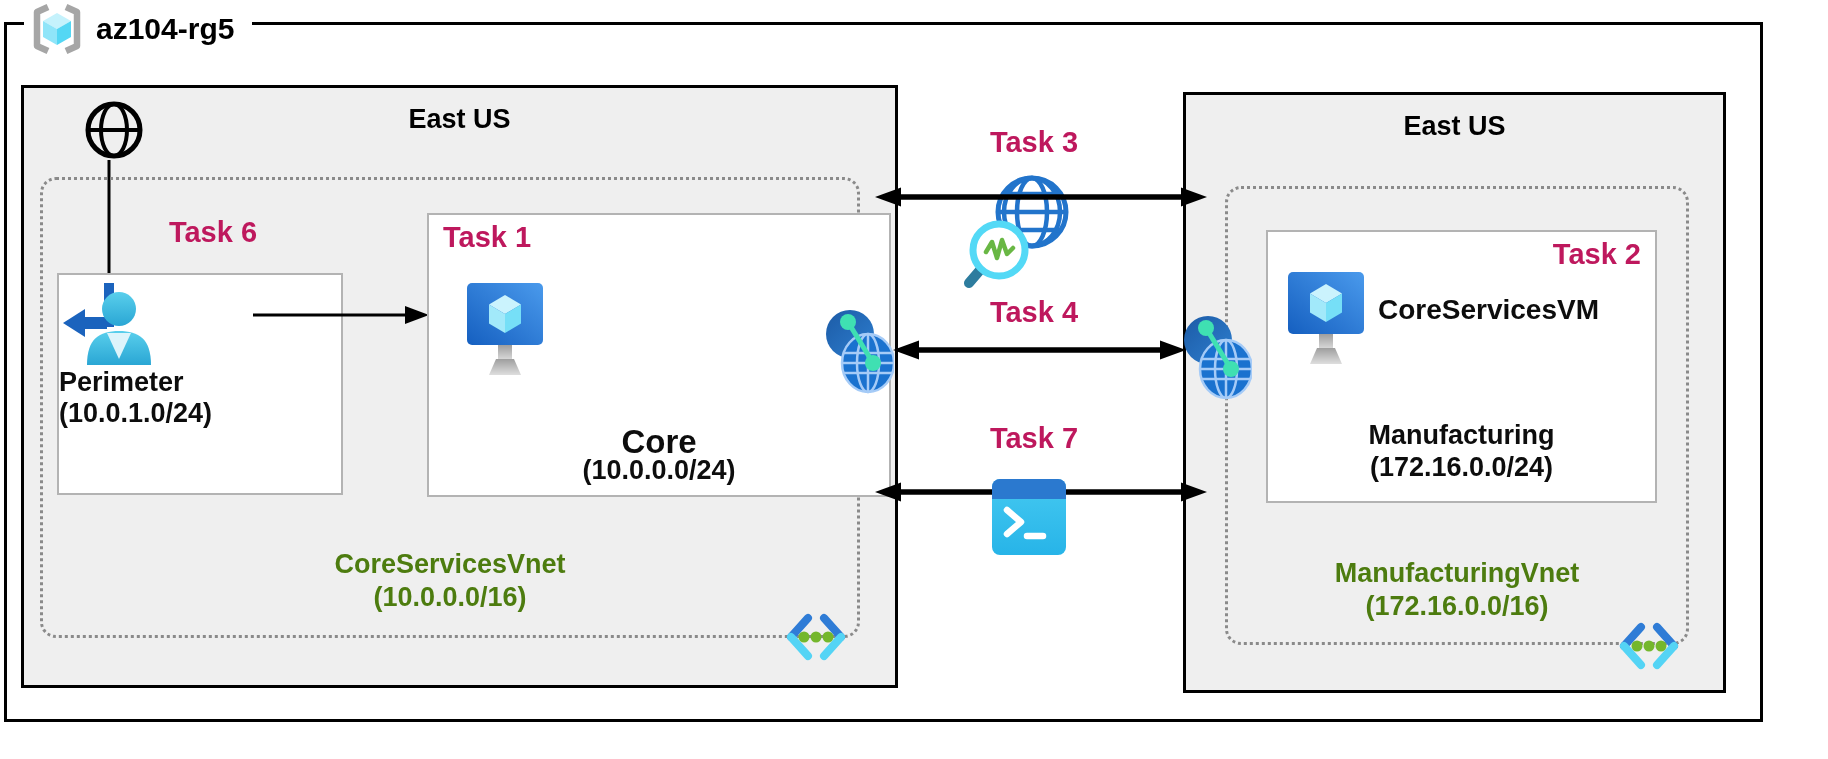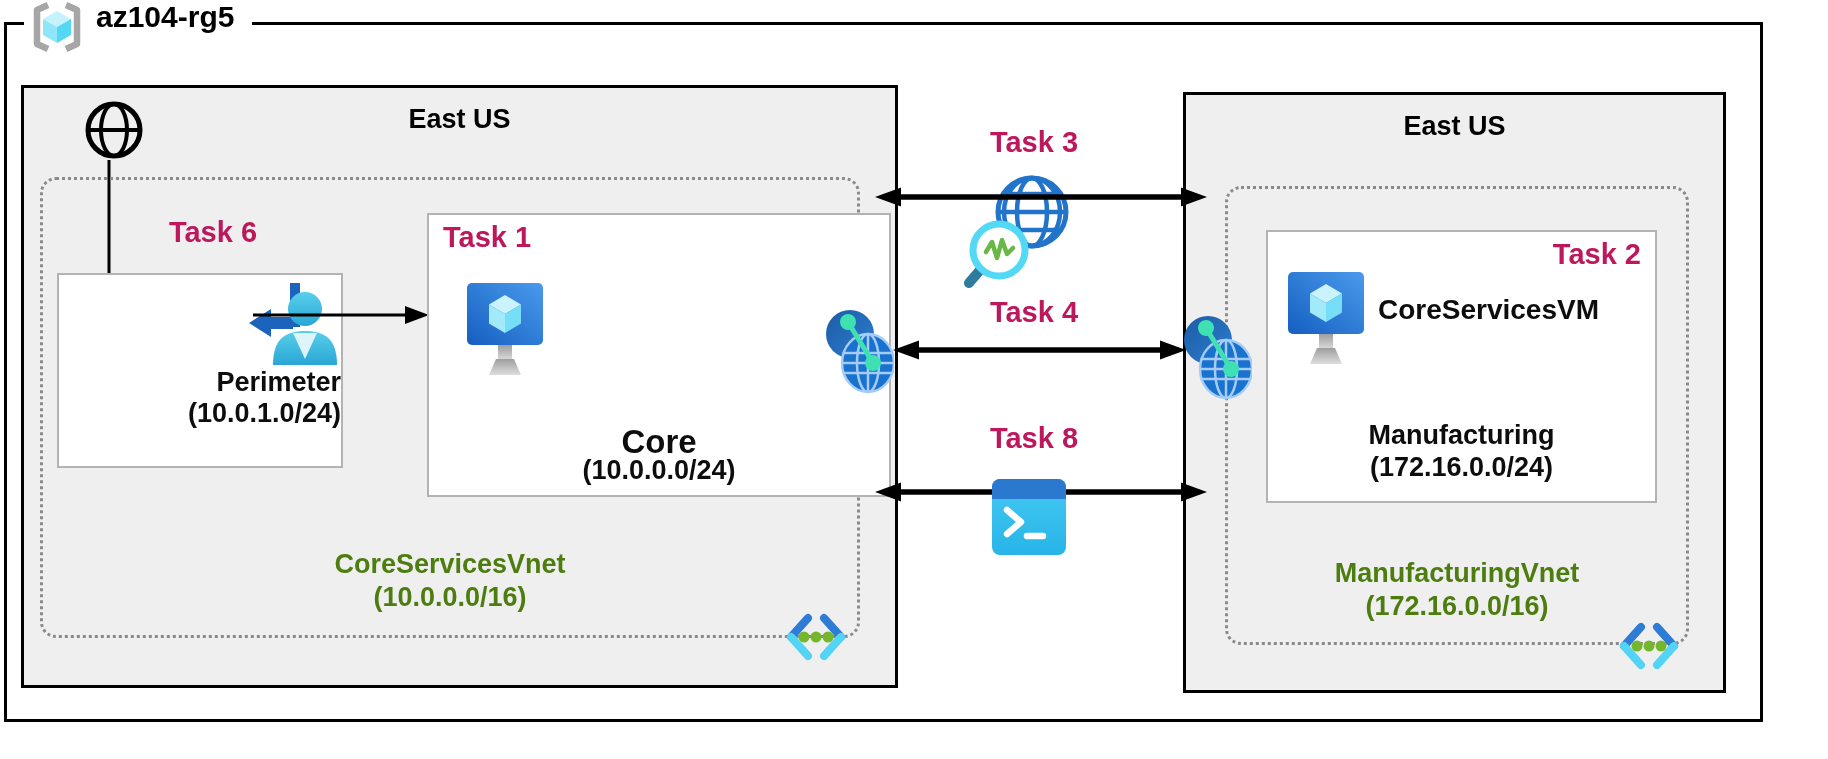--- a/index.html
+++ b/index.html
@@ -7,21 +7,21 @@
   #canvas{position:relative;width:1828px;height:759px;background:#fff;overflow:hidden;}
   .abs{position:absolute;}
   .region{background:#efefef;border:3px solid #000;box-sizing:border-box;}
   .dotted{border:3px dotted #8a8a8a;border-radius:16px;box-sizing:border-box;}
   .whitebox{background:#fff;border:2px solid #b3b3b3;box-sizing:border-box;}
   .task-label{color:#be185d;font-size:29px;font-weight:bold;white-space:nowrap;}
   .name{color:#0d0d0d;font-size:28px;font-weight:bold;white-space:nowrap;}
   .center{text-align:center;}
   .region-title{width:100%;text-align:center;font-size:27px;color:#000;}
   .vnet-label{width:100%;text-align:center;font-size:27px;line-height:33px;color:#4d7c0f;}
-  .rg-label{display:flex;align-items:flex-start;gap:10px;background:#fff;padding:0 18px 0 4px;height:58px;}
+  .rg-label{display:flex;align-items:center;gap:10px;background:#fff;padding:0 18px 0 4px;height:58px;}
   .rg-label span{font-size:30px;color:#000;white-space:nowrap;}
   .icon-top{z-index:5;}
   svg{display:block;}
 </style>
 </head>
 <body>
 
 <svg width="0" height="0" style="position:absolute" aria-hidden="true">
   <defs>
     <linearGradient id="grad-screen" x1="0" y1="1" x2="1" y2="0">
@@ -74,21 +74,21 @@
 
     <svg class="abs" style="left:73px;top:72px;" width="24" height="190" viewBox="0 0 24 190">
       <line x1="12" y1="0" x2="12" y2="164" stroke="#000" stroke-width="3"></line>
       <polygon points="12,186 4,162 20,162" fill="#000"></polygon>
     </svg>
 
     <div class="abs dotted" style="left:16px;top:89px;width:820px;height:461px;">
 
       <div class="abs task-label" style="left:90px;top:36px;width:160px;text-align:center;">Task 6</div>
 
-      <div class="abs whitebox" style="left:14px;top:93px;width:286px;height:195px;display:flex;flex-direction:column;align-items:flex-end;padding-top:4px;">
+      <div class="abs whitebox" style="left:14px;top:93px;width:286px;height:222px;display:flex;flex-direction:column;align-items:flex-start;padding-top:4px;">
         <svg width="96" height="88" viewBox="0 0 96 88">
           <rect x="45" y="4" width="10" height="44" fill="#1b63bd"></rect>
           <rect x="24" y="38" width="24" height="12" fill="#1b63bd"></rect>
           <polygon points="26,30 26,58 4,44" fill="#1b63bd"></polygon>
           <circle cx="60" cy="30" r="17" fill="url(#grad-person)"></circle>
           <path d="M28,86 C28,60 40,52 60,52 C80,52 92,60 92,86 Z" fill="url(#grad-person)"></path>
           <polygon points="48,54 72,54 60,80" fill="#ddf4fb"></polygon>
         </svg>
         <div class="name" style="font-size:27px;">Perimeter</div>
         <div class="name" style="font-size:27px;">(10.0.1.0/24)</div>
@@ -234,15 +234,15 @@
 
   <svg class="abs" style="left:991px;top:478px;" width="76" height="78" viewBox="0 0 76 78">
     <rect x="1" y="1" width="74" height="76" rx="8" fill="url(#grad-shell)"></rect>
     <path d="M1,21 V9 a8,8 0 0 1 8,-8 h58 a8,8 0 0 1 8,8 v12 Z" fill="#2b79cf"></path>
     <polyline points="16,32 30,44 16,56" fill="none" stroke="#fff" stroke-width="6.5" stroke-linecap="round" stroke-linejoin="round"></polyline>
     <line x1="36" y1="58" x2="52" y2="58" stroke="#fff" stroke-width="6.5" stroke-linecap="round"></line>
   </svg>
 
   <div class="abs task-label center" style="left:944px;top:126px;width:180px;">Task 3</div>
   <div class="abs task-label center" style="left:944px;top:296px;width:180px;">Task 4</div>
-  <div class="abs task-label center" style="left:944px;top:422px;width:180px;">Task 8</div>
+  <div class="abs task-label center" style="left:944px;top:422px;width:180px;">Task 7</div>
 
 </div>
 
 </body></html>

